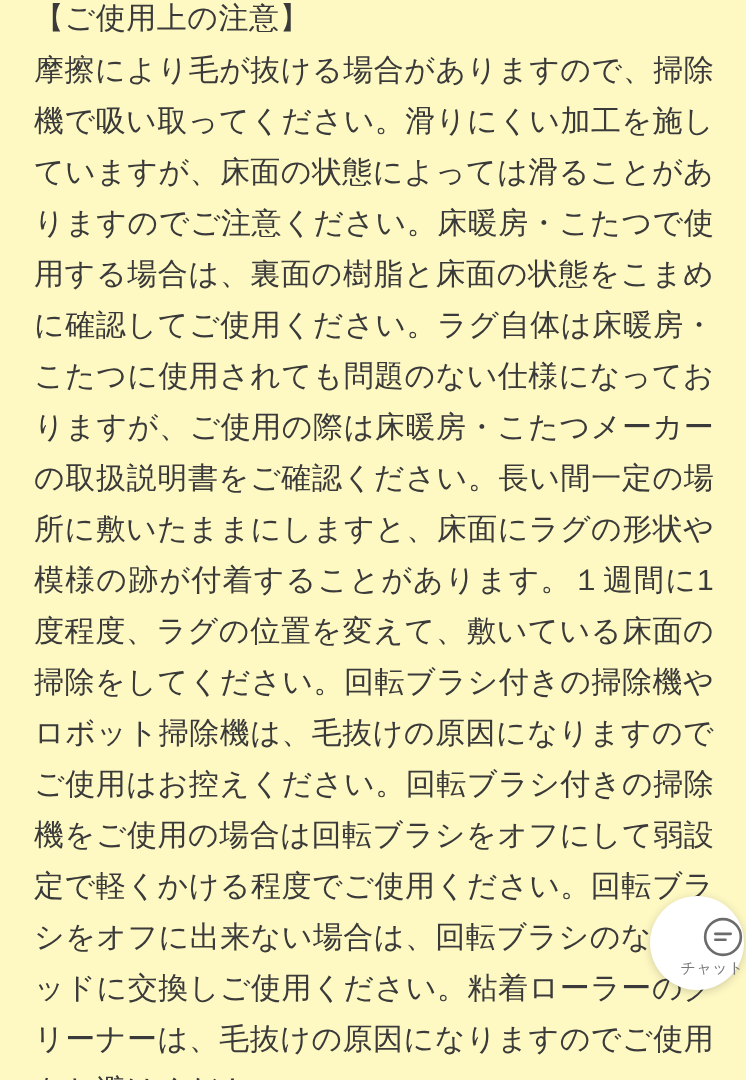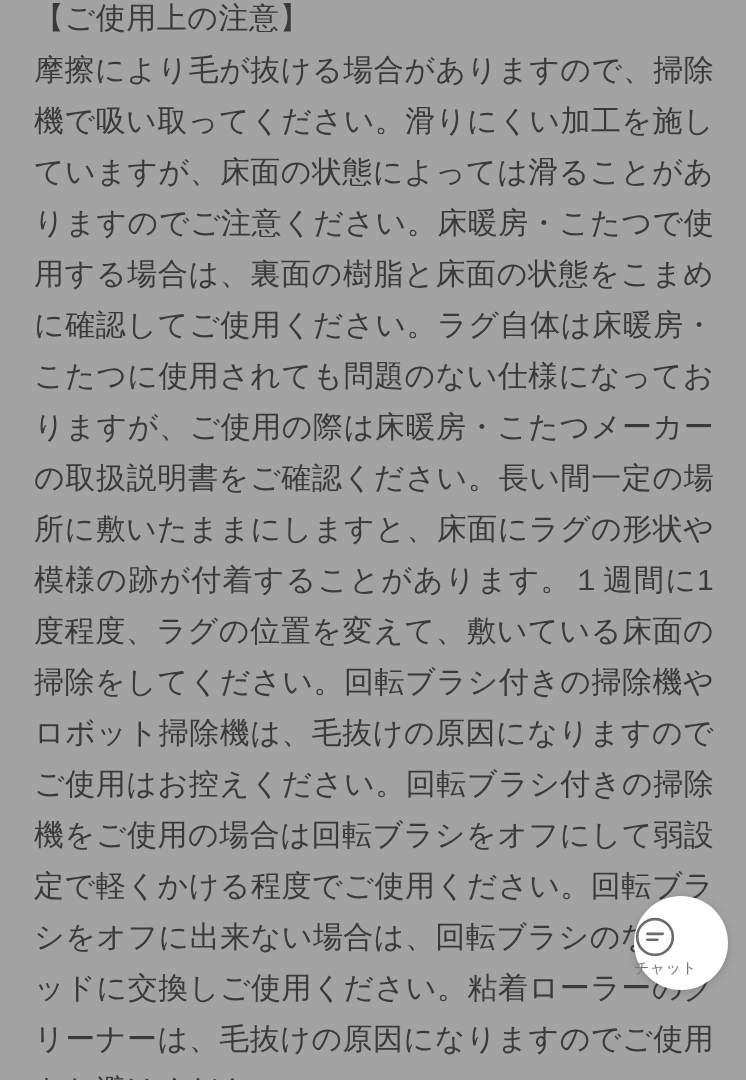--- a/index.html
+++ b/index.html
@@ -12,21 +12,21 @@
     height: 1080px;
     position: relative;
     overflow: hidden;
     font-family: "Liberation Sans", sans-serif;
     color: #333333;
   }
 
   .page {
     position: absolute;
     inset: 0;
-    background: #a3a3a3;
+    background: #fef9c3;
   }
 
   .content {
     position: absolute;
     left: 34px;
     top: -6px;
     width: 680px;
   }
 
   .section-heading {
@@ -44,30 +44,30 @@
     color: #3a3a3a;
     text-align: justify;
     text-justify: inter-character;
     letter-spacing: 0.2px;
     margin-top: 2px;
   }
 
   
   .chat-widget {
     position: absolute;
-    right: 18px;
+    right: 2px;
     bottom: 90px;
     width: 94px;
     height: 94px;
     border-radius: 50%;
     background: #ffffff;
     box-shadow: 0 2px 10px rgba(0,0,0,0.18);
     display: flex;
     flex-direction: column;
-    align-items: flex-start;
+    align-items: flex-end;
     justify-content: center;
     cursor: pointer;
   }
   .chat-widget .bubble-icon {
     width: 42px;
     height: 42px;
     display: block;
     margin-top: 6px;
   }
   .chat-widget .chat-label {

